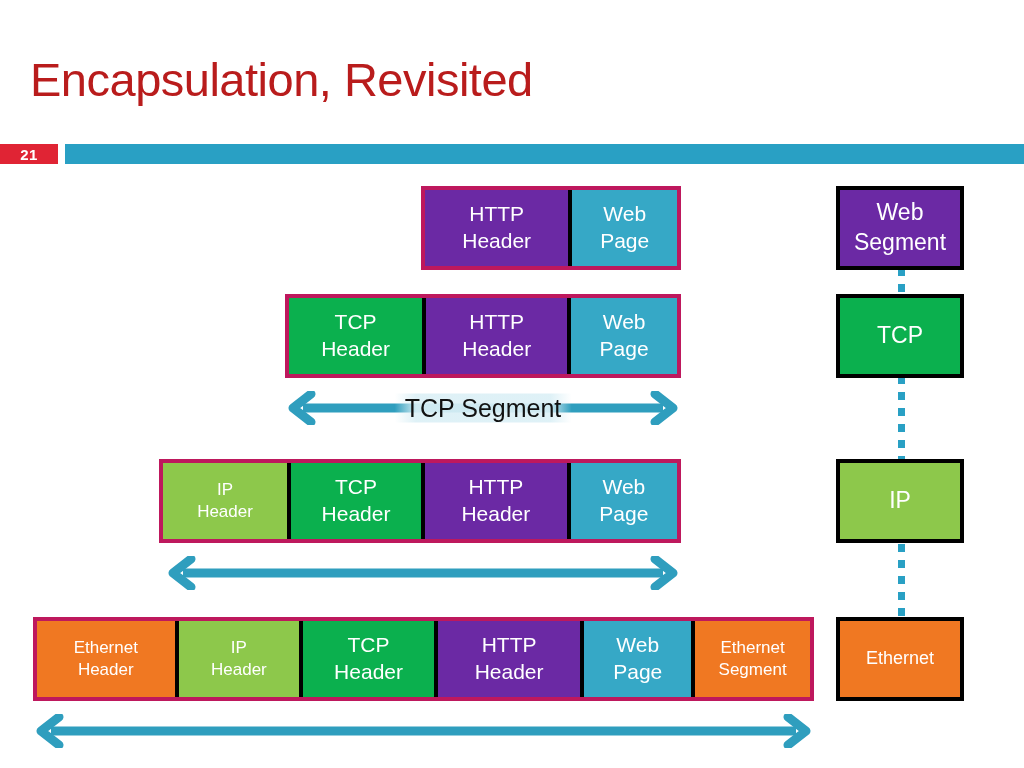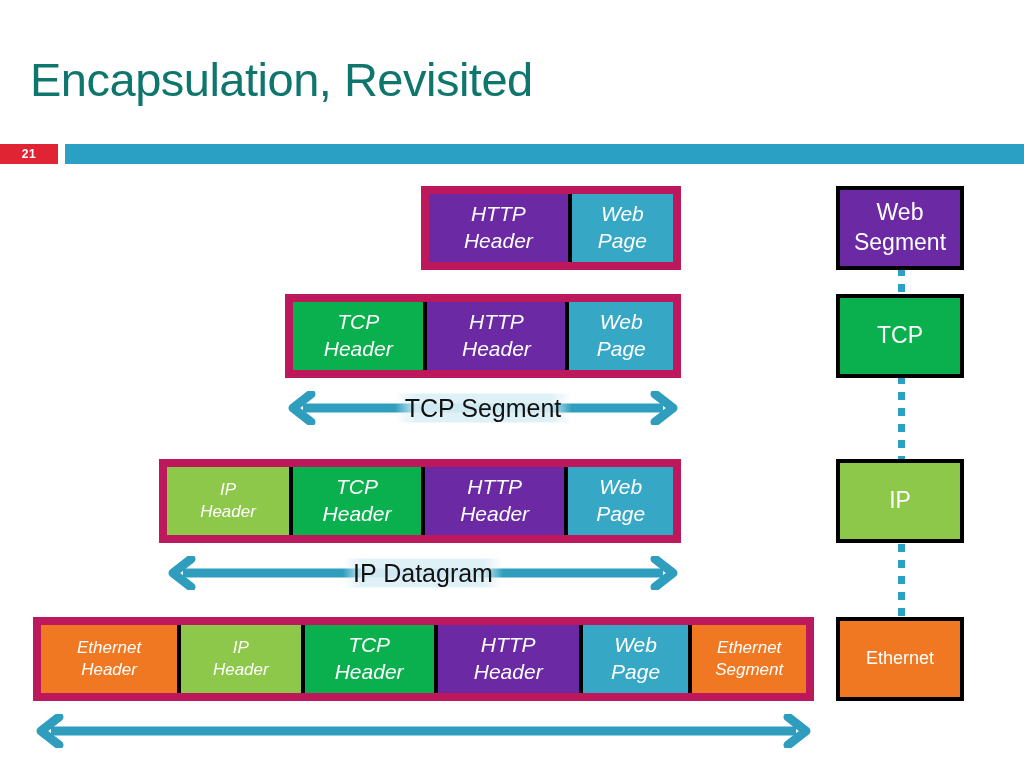--- a/index.html
+++ b/index.html
@@ -15,63 +15,62 @@
     position: relative;
   }
 
   
   .slide-title {
     position: absolute;
     left: 30px;
     top: 52px;
     font-size: 47px;
     font-weight: 400;
-    color: #0f766e;
+    color: #b91c1c;
     letter-spacing: -0.5px;
     white-space: nowrap;
   }
   .rule-wrap {
     position: absolute;
     left: 0;
     top: 144px;
     width: 1024px;
     height: 20px;
   }
   .rule-badge {
     position: absolute;
     left: 0;
     top: 0;
     width: 58px;
     height: 20px;
     background: #E02434;
     color: #ffffff;
-    font-size: 12px;
+    font-size: 15px;
     font-weight: bold;
     display: flex;
     align-items: center;
     justify-content: center;
     letter-spacing: 0.5px;
   }
   .rule-bar {
     position: absolute;
     left: 65px;
     top: 0;
     width: 959px;
     height: 20px;
     background: #29A0C4;
   }
 
   
   .pkt-row {
     position: absolute;
     display: flex;
     background: #c4b5fd;
-    border: 8px solid #be185d;
+    border: 4px solid #be185d;
     box-sizing: border-box;
-    font-style: italic;
   }
   .pkt-cell {
     display: flex;
     flex-direction: column;
     align-items: center;
     justify-content: center;
     color: #ffffff;
     font-size: 21px;
     line-height: 1.28;
     text-align: center;
@@ -192,21 +191,20 @@
     <span class="l2">Page</span>
   </div>
 </div>
 
 <div class="arrow" style="left:165px; top:556px; width:516px;">
   <svg width="516" height="34" viewBox="0 0 516 34">
     <line x1="18" y1="17" x2="498" y2="17" stroke="#2F9EBE" stroke-width="9"></line>
     <polyline points="26,3 8,17 26,31" fill="none" stroke="#2F9EBE" stroke-width="9" stroke-linecap="round" stroke-linejoin="round"></polyline>
     <polyline points="490,3 508,17 490,31" fill="none" stroke="#2F9EBE" stroke-width="9" stroke-linecap="round" stroke-linejoin="round"></polyline>
   </svg>
-  <span class="arrow-label">IP Datagram</span>
 </div>
 
 <div class="pkt-row" id="row3" style="left:33px; top:617px; width:781px; height:84px;">
   <div class="pkt-cell small" style="width: 139px; background: rgb(240, 120, 34);">
     <span>Ethernet</span>
     <span class="l2">Header</span>
   </div>
   <div class="pkt-cell small" style="width: 126px; background: rgb(141, 200, 75);">
     <span>IP</span>
     <span class="l2">Header</span>

